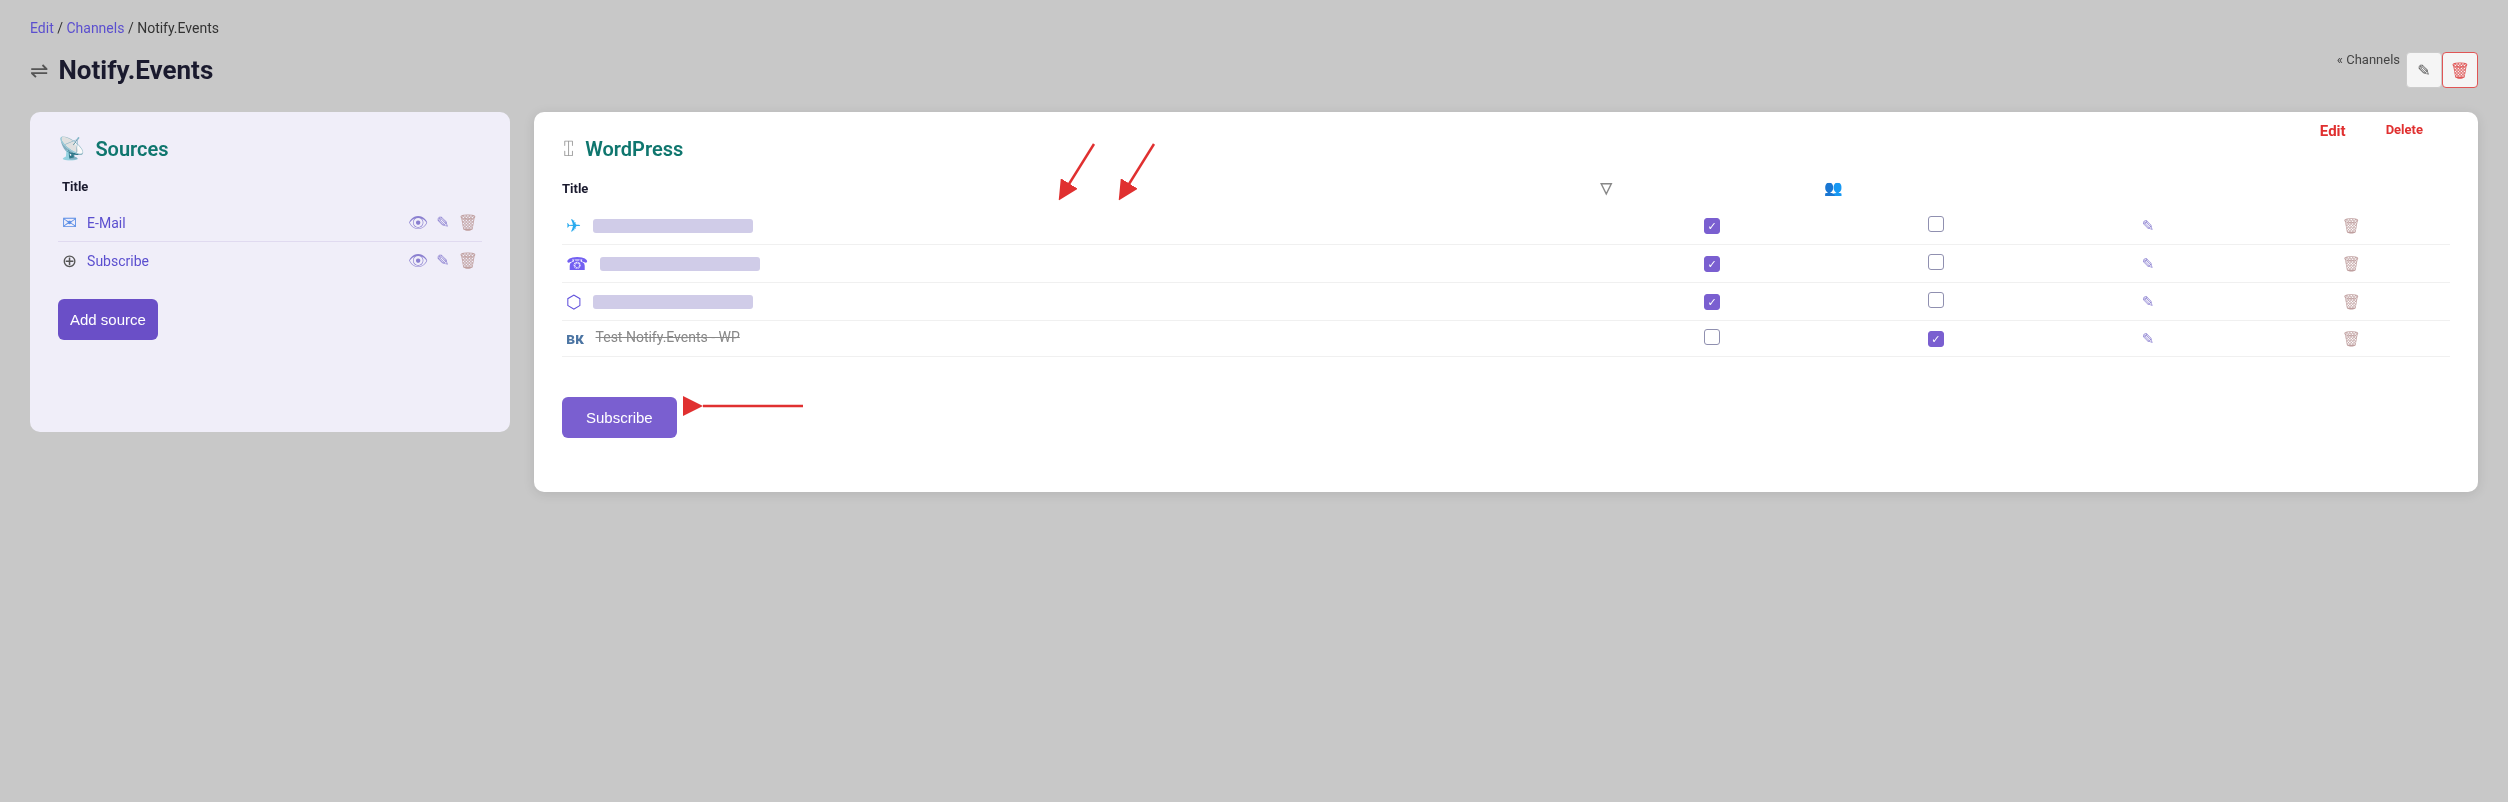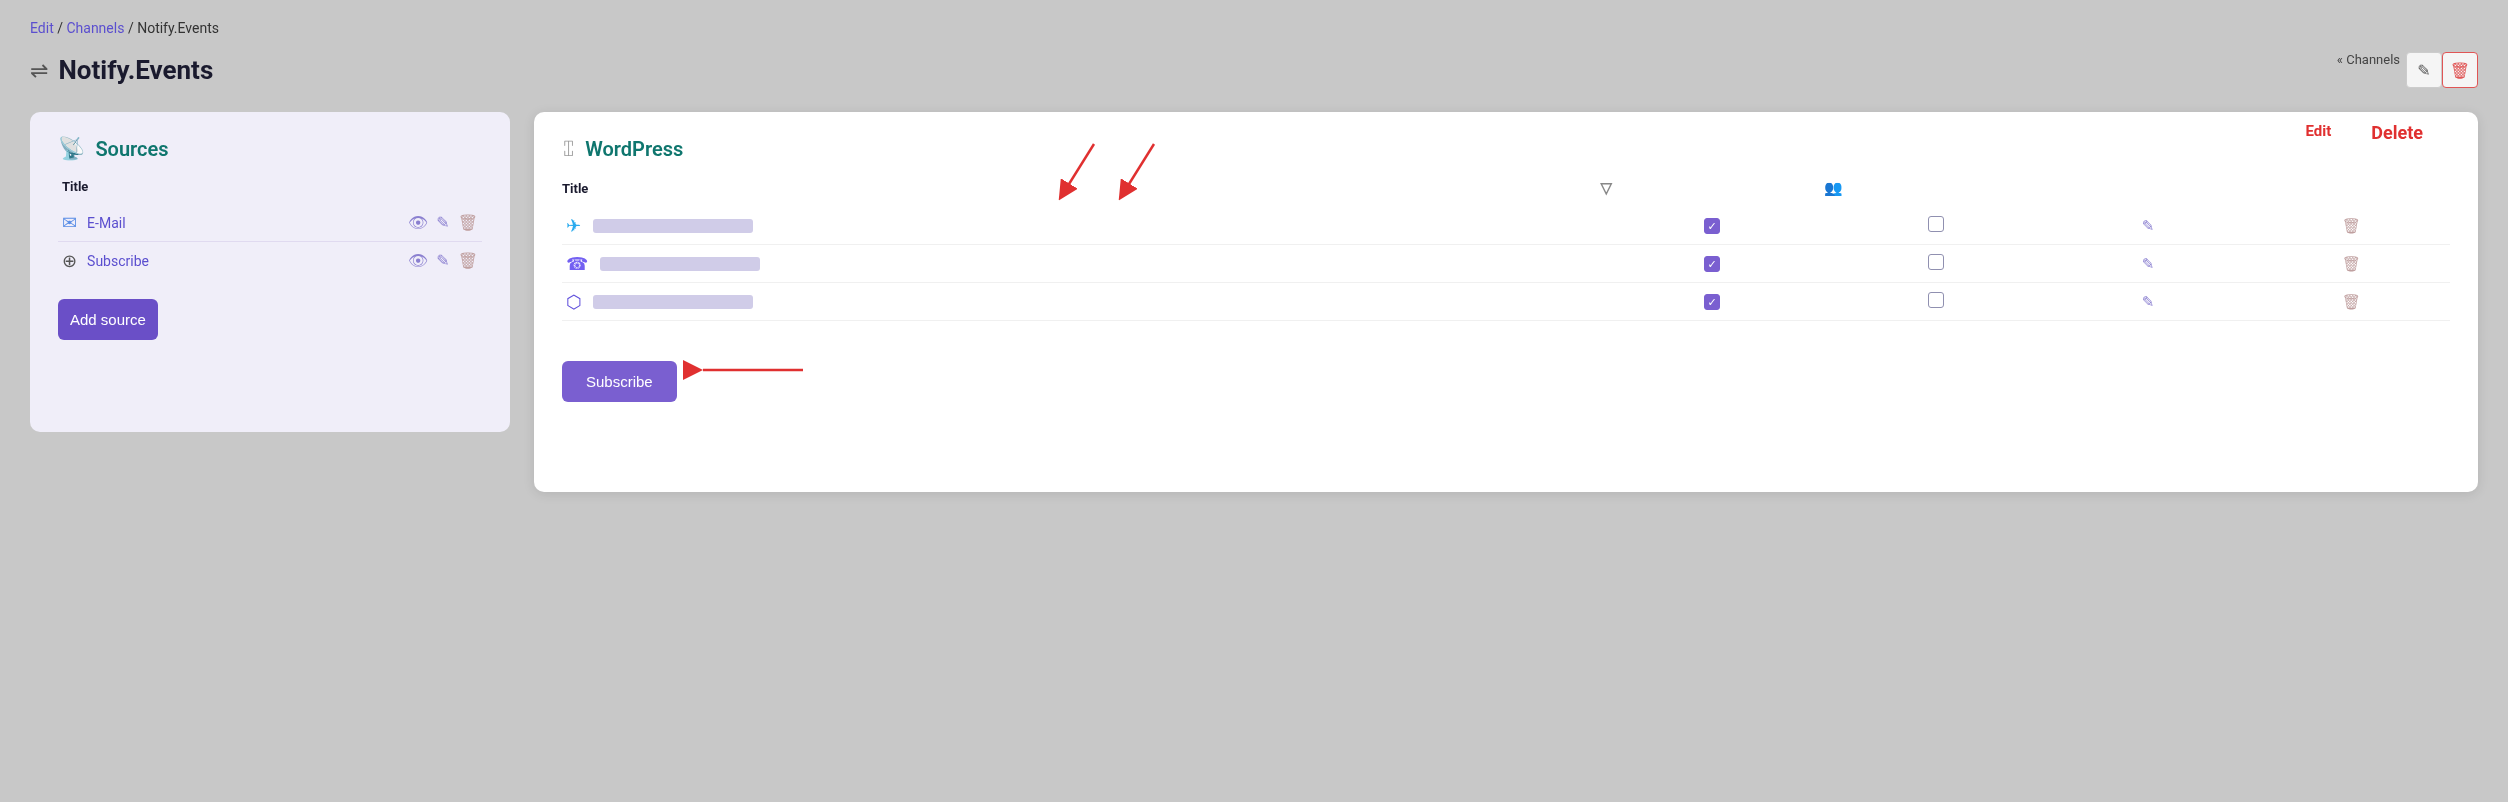--- a/index.html
+++ b/index.html
@@ -291,21 +291,21 @@
       </div>
     </div>
 
     <button class="add-source-btn">Add source</button>
   </div>
 
   <div class="recipients-panel">
 
     <div style="position:absolute;top:10px;right:55px;display:flex;gap:40px;pointer-events:none;">
       <span style="font-size:15px;font-weight:700;color:#e03030;">Edit</span>
-      <span style="font-size:18px;font-weight:700;color:#e03030;">Delete</span>
+      <span style="font-size:13px;font-weight:700;color:#e03030;">Delete</span>
     </div>
 
     <svg style="position:absolute;top:0;left:0;width:100%;height:100%;pointer-events:none;">
 
       <defs>
         <marker id="arrowhead" markerWidth="8" markerHeight="8" refX="4" refY="4" orient="auto">
           <polygon points="0 0, 8 4, 0 8" fill="#e03030"></polygon>
         </marker>
       </defs>
 
@@ -385,20 +385,38 @@
             <div class="cb"></div>
           </td>
           <td class="checkbox-cell">
             <span class="edit-icon-btn">✎</span>
           </td>
           <td class="checkbox-cell">
             <span class="del-icon-btn">🗑</span>
           </td>
         </tr>
 
+        <tr>
+          <td>
+            <span style="color:#4c75a3;font-size:16px;font-weight:700;vertical-align:middle;margin-right:8px;">вк</span>
+            <span class="strikethrough">Test Notify.Events - WP</span>
+          </td>
+          <td class="checkbox-cell">
+            <div class="cb"></div>
+          </td>
+          <td class="checkbox-cell">
+            <div class="cb checked"></div>
+          </td>
+          <td class="checkbox-cell">
+            <span class="edit-icon-btn">✎</span>
+          </td>
+          <td class="checkbox-cell">
+            <span class="del-icon-btn">🗑</span>
+          </td>
+        </tr>
       </tbody>
     </table>
 
     <div class="subscribe-row">
       <button class="subscribe-btn">Subscribe</button>
 
       <svg width="120" height="40" style="overflow:visible;">
         <defs>
           <marker id="arr2" markerWidth="8" markerHeight="8" refX="0" refY="4" orient="auto">
             <polygon points="8 0, 0 4, 8 8" fill="#e03030"></polygon>

